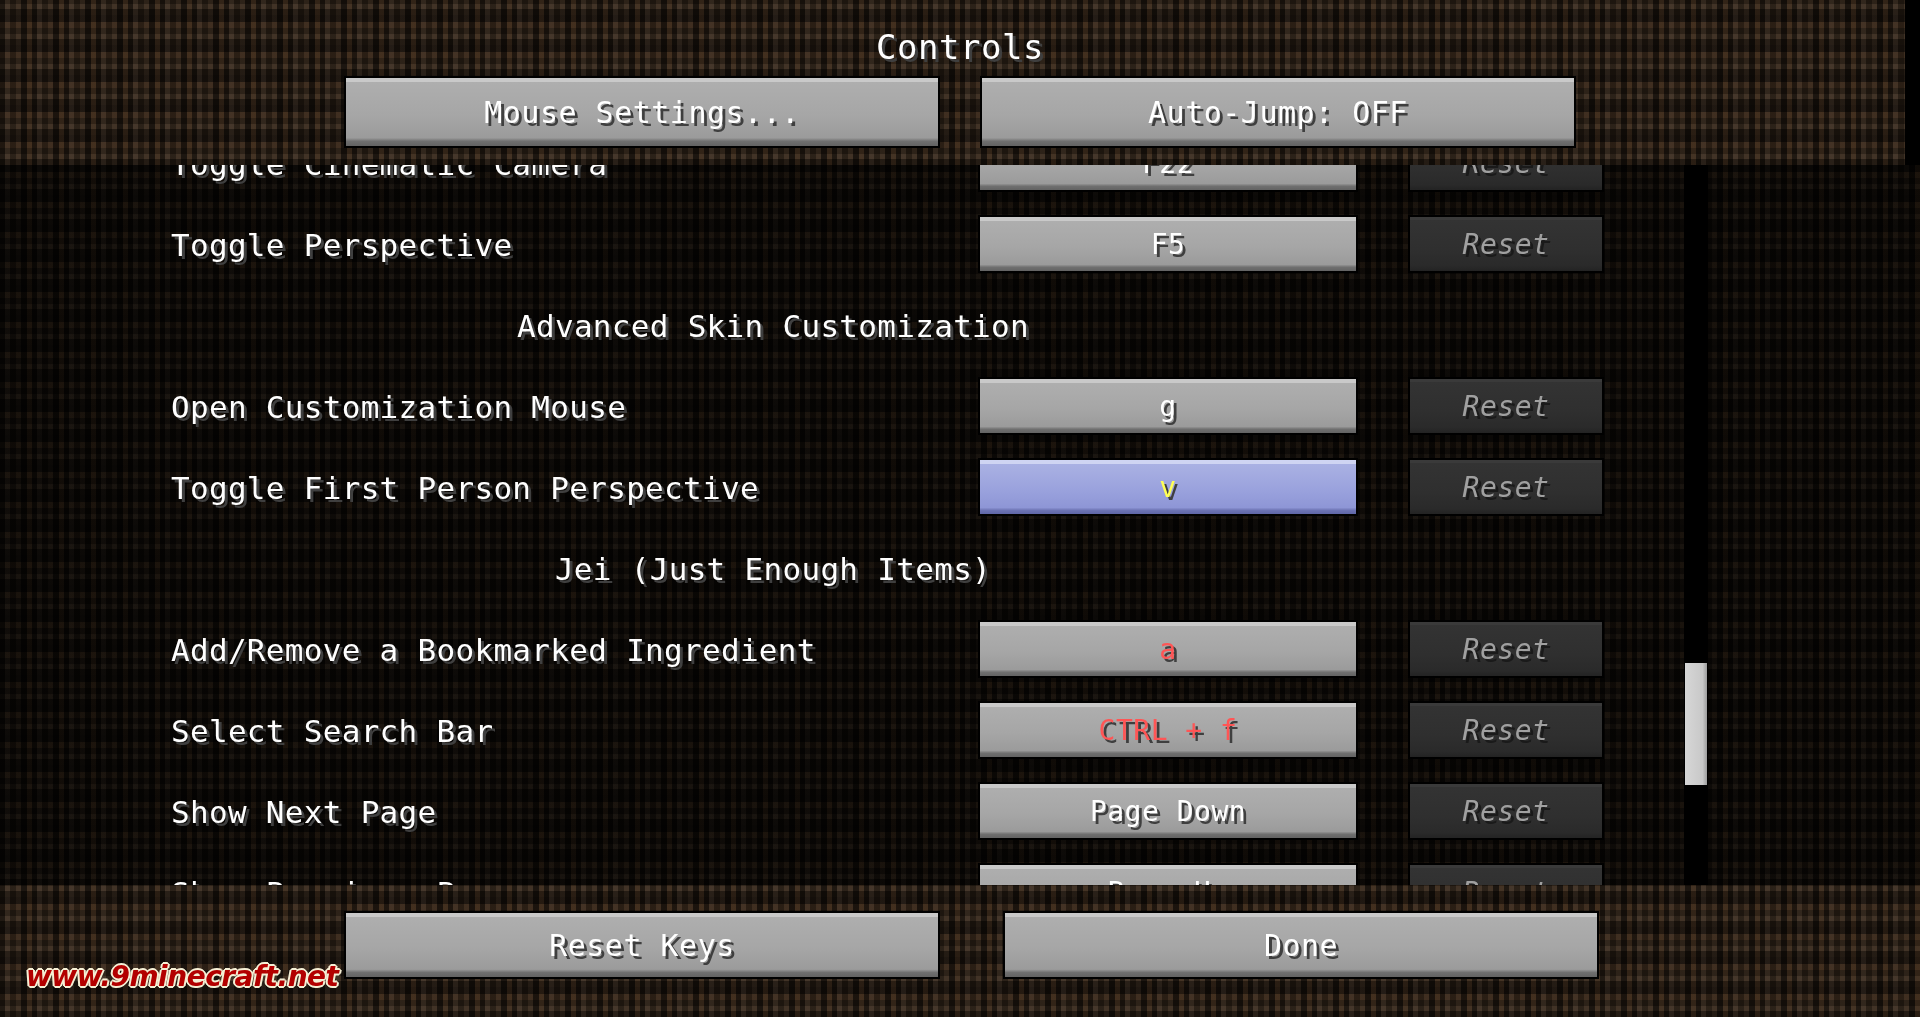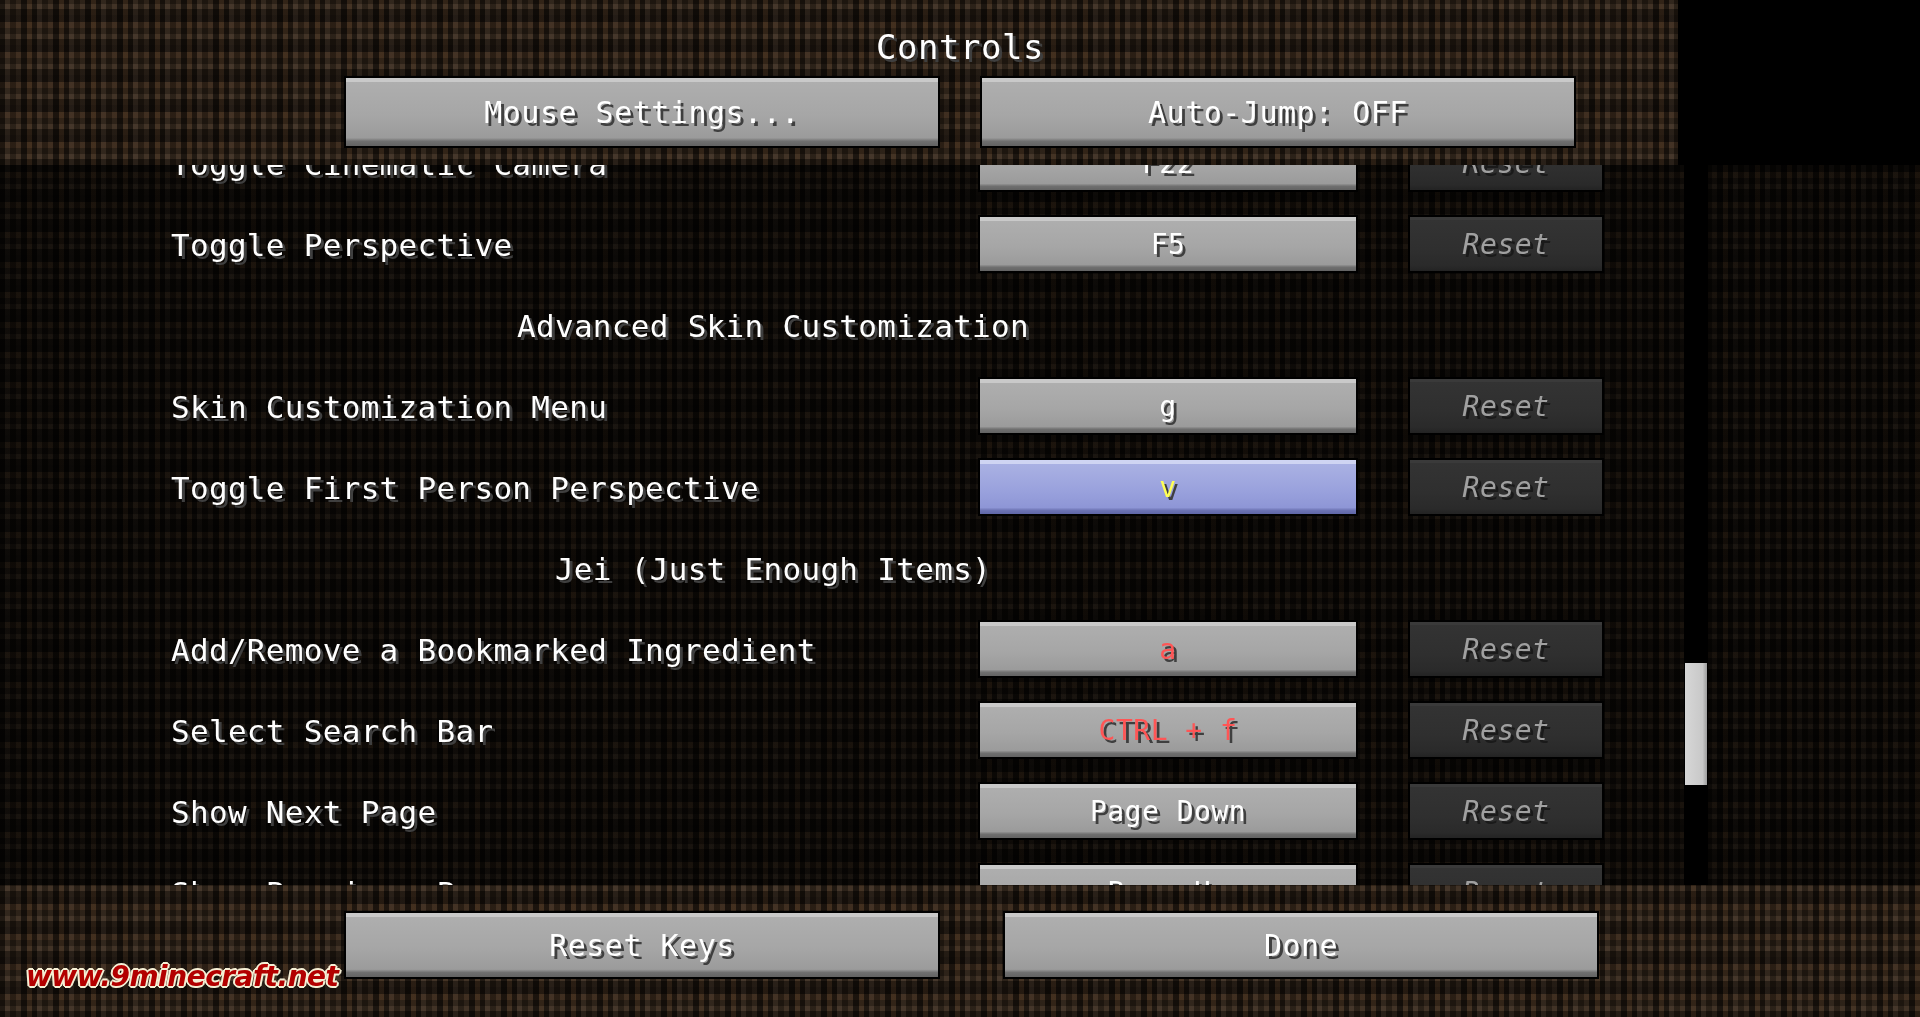--- a/index.html
+++ b/index.html
@@ -35,21 +35,21 @@
   .screen {
     position: relative;
     width: 1920px;
     height: 1017px;
   }
 
   
   .header {
     position: absolute;
     left: 0; top: 0;
-    width: 1678px;
+    width: 1905px;
     height: 165px;
     overflow: hidden;
   }
 
   .title {
     position: absolute;
     top: 27px;
     left: 0;
     width: 1920px;
     text-align: center;
@@ -274,21 +274,21 @@
         </div>
         <div class="row">
           <div class="row-label">Toggle Perspective</div>
           <div class="mcbtn keybtn">F5</div>
           <div class="mcbtn resetbtn disabled">Reset</div>
         </div>
         <div class="section-head">
           <span>Advanced Skin Customization</span>
         </div>
         <div class="row">
-          <div class="row-label">Skin Customization Menu</div>
+          <div class="row-label">Open Customization Mouse</div>
           <div class="mcbtn keybtn">g</div>
           <div class="mcbtn resetbtn disabled">Reset</div>
         </div>
         <div class="row">
           <div class="row-label">Toggle First Person Perspective</div>
           <div class="mcbtn keybtn selected">v</div>
           <div class="mcbtn resetbtn disabled">Reset</div>
         </div>
         <div class="section-head">
           <span>Jei (Just Enough Items)</span>

